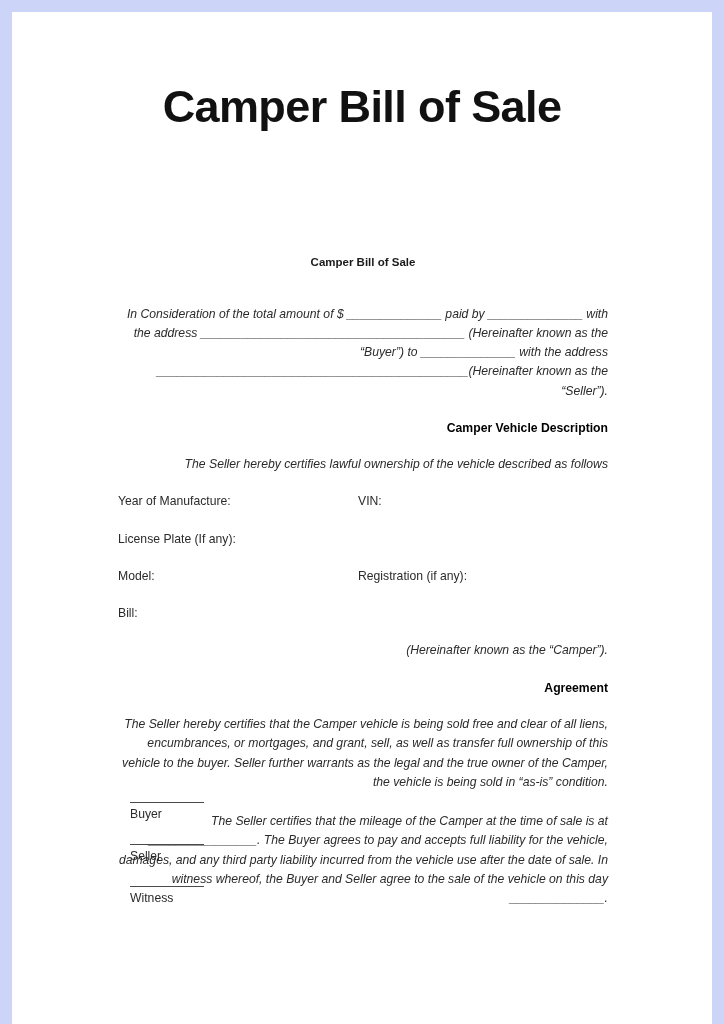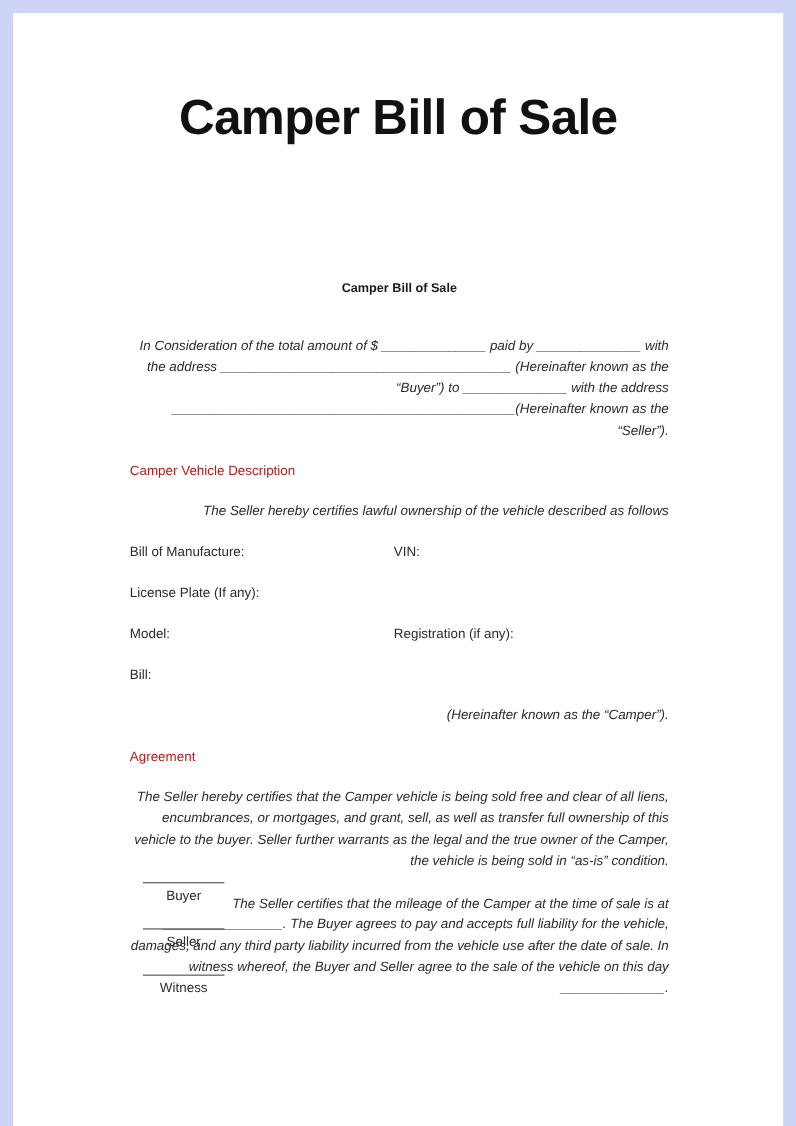--- a/index.html
+++ b/index.html
@@ -58,24 +58,25 @@
     font-size: 12.2px;
     line-height: 1.58;
     color: #2b2b2b;
     margin: 0 0 18px 0;
     text-align: right;
     font-style: italic;
   }
 
   .section-head {
     font-size: 12.2px;
-    font-weight: normal;
-    color: #b91c1c;
+    font-weight: bold;
+    color: #000000;
     margin: 0 0 18px 0;
     line-height: 1.5;
+    text-align: right;
   }
 
   .field-grid {
     margin: 0 0 18px 0;
   }
 
   .field-row {
     display: flex;
     font-size: 12.2px;
     line-height: 1.58;
@@ -126,21 +127,20 @@
 
   .sign-line {
     width: 74px;
     border-top: 1.1px solid #4a4a4a;
     margin: 0 0 3px 0;
     height: 0;
   }
 
   .sign-label {
     width: 74px;
-    text-align: center;
     font-size: 12.2px;
     color: #2b2b2b;
     line-height: 1.4;
   }
 </style>
 </head>
 <body>
 
 <div class="page-frame">
 
@@ -153,21 +153,21 @@
     <p class="para">In Consideration of the total amount of $ ______________ paid by ______________ with the address _______________________________________ (Hereinafter known as the “Buyer”) to ______________ with the address ______________________________________________(Hereinafter known as the “Seller”).</p>
 
     <div class="section-head">Camper Vehicle Description</div>
 
     <p class="para">The Seller hereby certifies lawful ownership of the vehicle described as follows</p>
 
     <div class="field-grid">
 
       <div class="field-row">
         <div class="field-left">
-          <span>Bill of Manufacture:</span>
+          <span>Year of Manufacture:</span>
         </div>
         <div class="field-right">
           <span>VIN:</span>
         </div>
       </div>
 
       <div class="field-row">
         <div class="field-right">
           <span>License Plate (If any):</span>
         </div>

